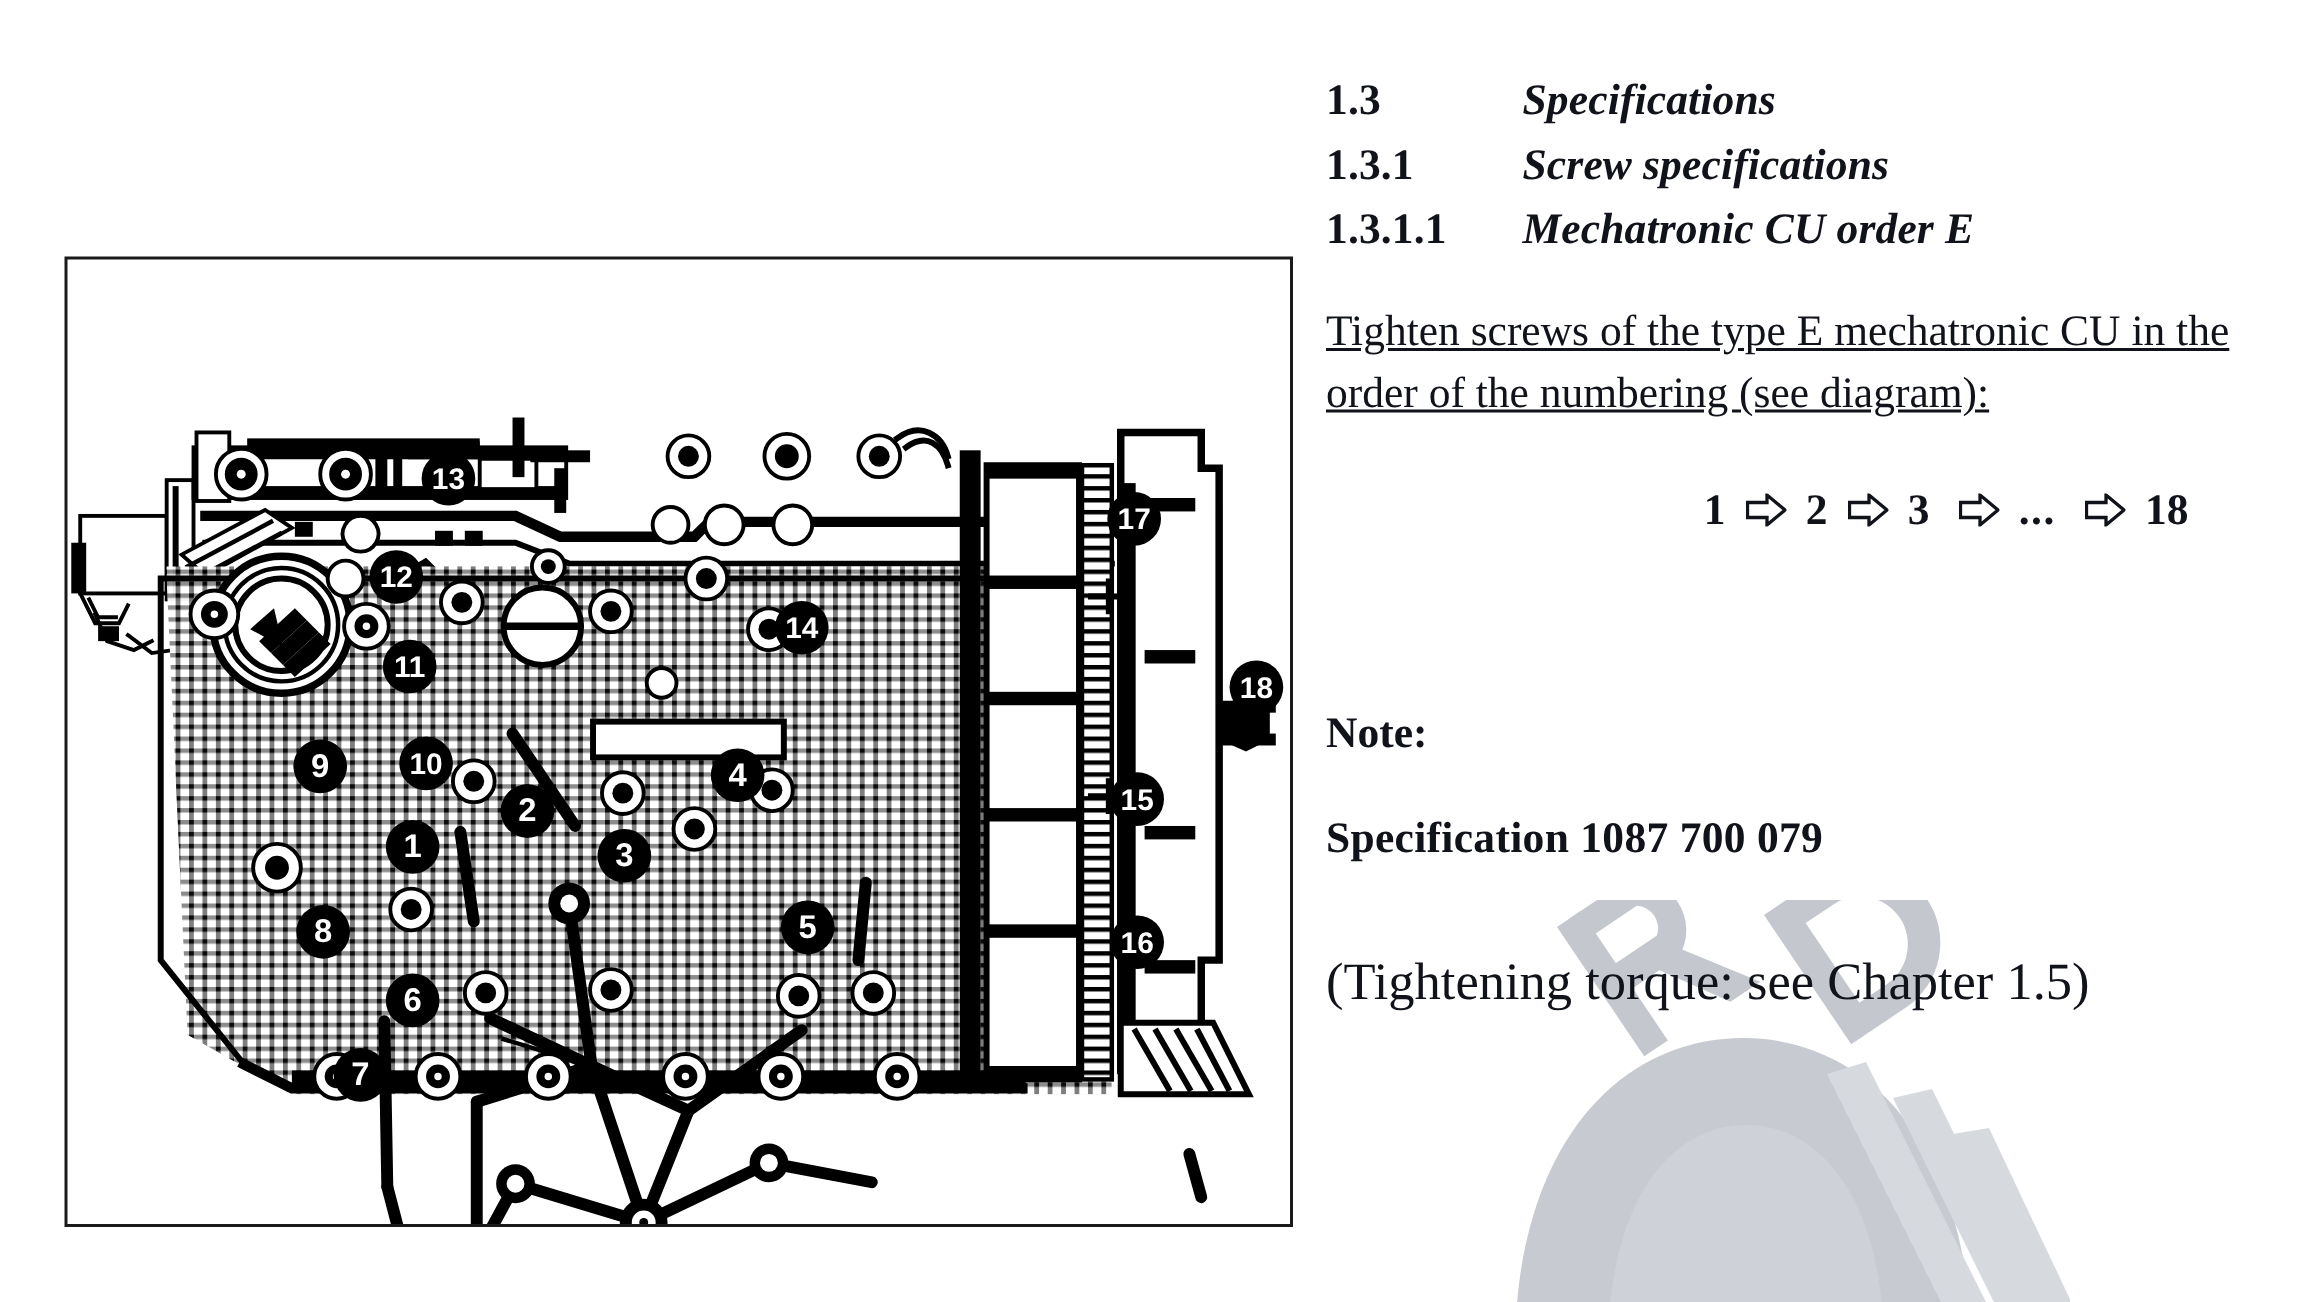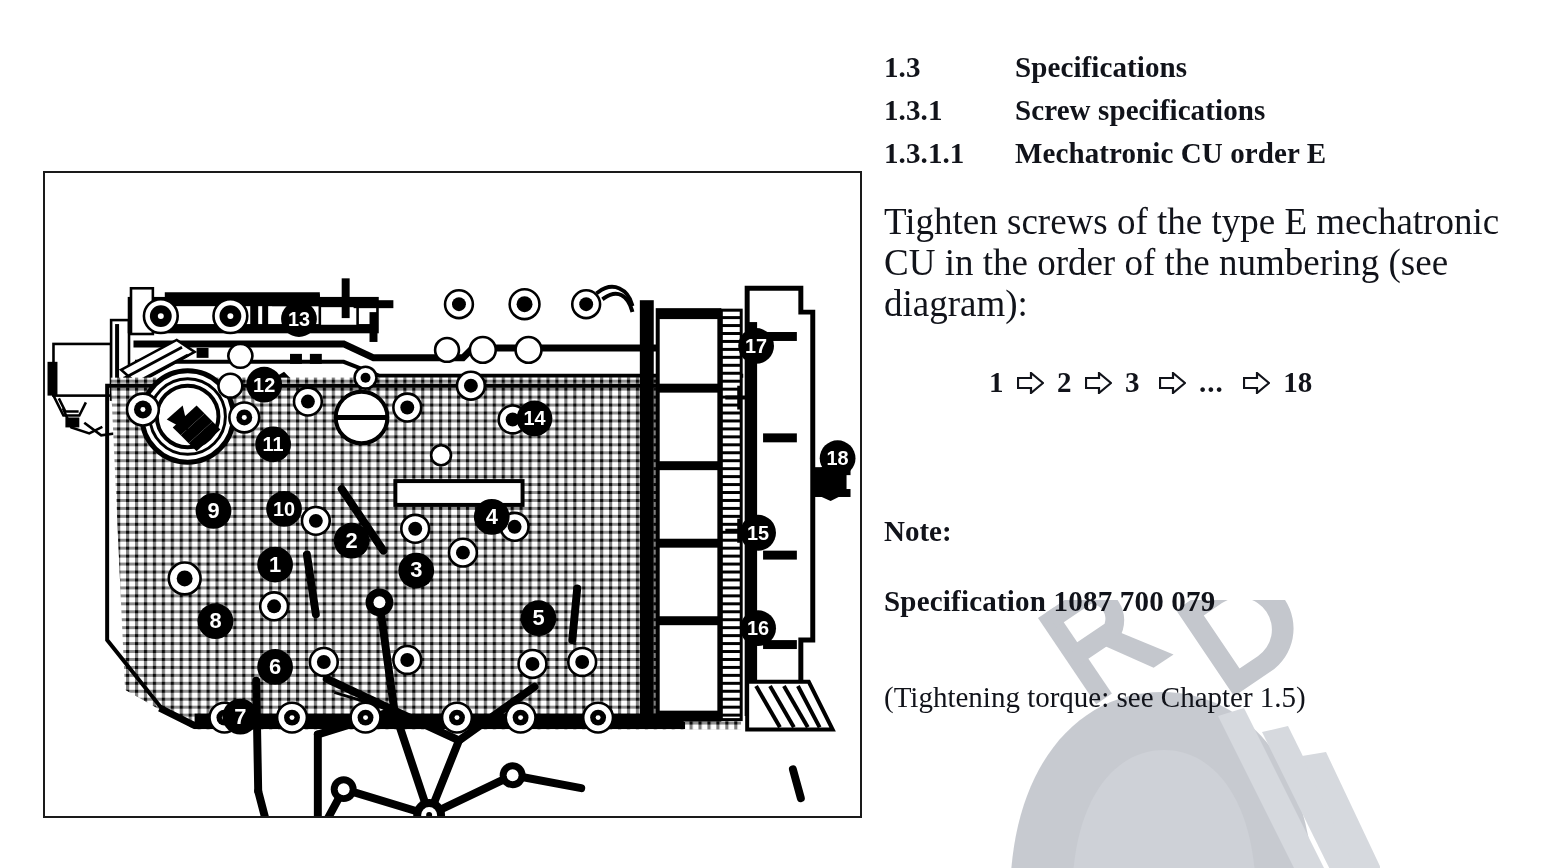--- a/index.html
+++ b/index.html
@@ -64,35 +64,36 @@
     font-size: 29px;
     line-height: 43px;
     letter-spacing: 0.1px;
     white-space: nowrap;
     gap: 12px;
   }
   .heading-num {
     width: 119px;
     flex: 0 0 119px;
   }
-  .heading-text { flex: 1 1 auto; }
+  .heading-text { flex: 1 1 auto; font-style: italic; }
 
   .body-para {
-    font-size: 37px;
+    font-size: 29px;
     line-height: 41px;
     margin-top: 26px;
     width: 625px;
+    text-decoration: underline;
   }
 
   .seq-line {
     font-weight: bold;
     font-size: 29px;
     line-height: 34px;
     margin-top: 38px;
-    text-align: left;
+    text-align: right;
     width: 470px;
     margin-left: 105px;
     white-space: nowrap;
   }
   .seq-line .tok { display: inline-block; vertical-align: middle; }
   .seq-line .arrow { margin: 0 6px; }
   .seq-line .gap-before { margin-left: 12px; }
   .seq-line .dots { letter-spacing: 1px; }
 
   .note-label {
@@ -102,21 +103,21 @@
     margin-top: 115px;
   }
   .spec-line {
     font-weight: bold;
     font-size: 29px;
     line-height: 34px;
     margin-top: 36px;
     letter-spacing: 0.2px;
   }
   .torque-line {
-    font-size: 29px;
+    font-size: 35px;
     line-height: 34px;
     margin-top: 62px;
   }
 
   
   svg.block-arrow { vertical-align: -2px; }
 </style>
 </head>
 <body>
 

